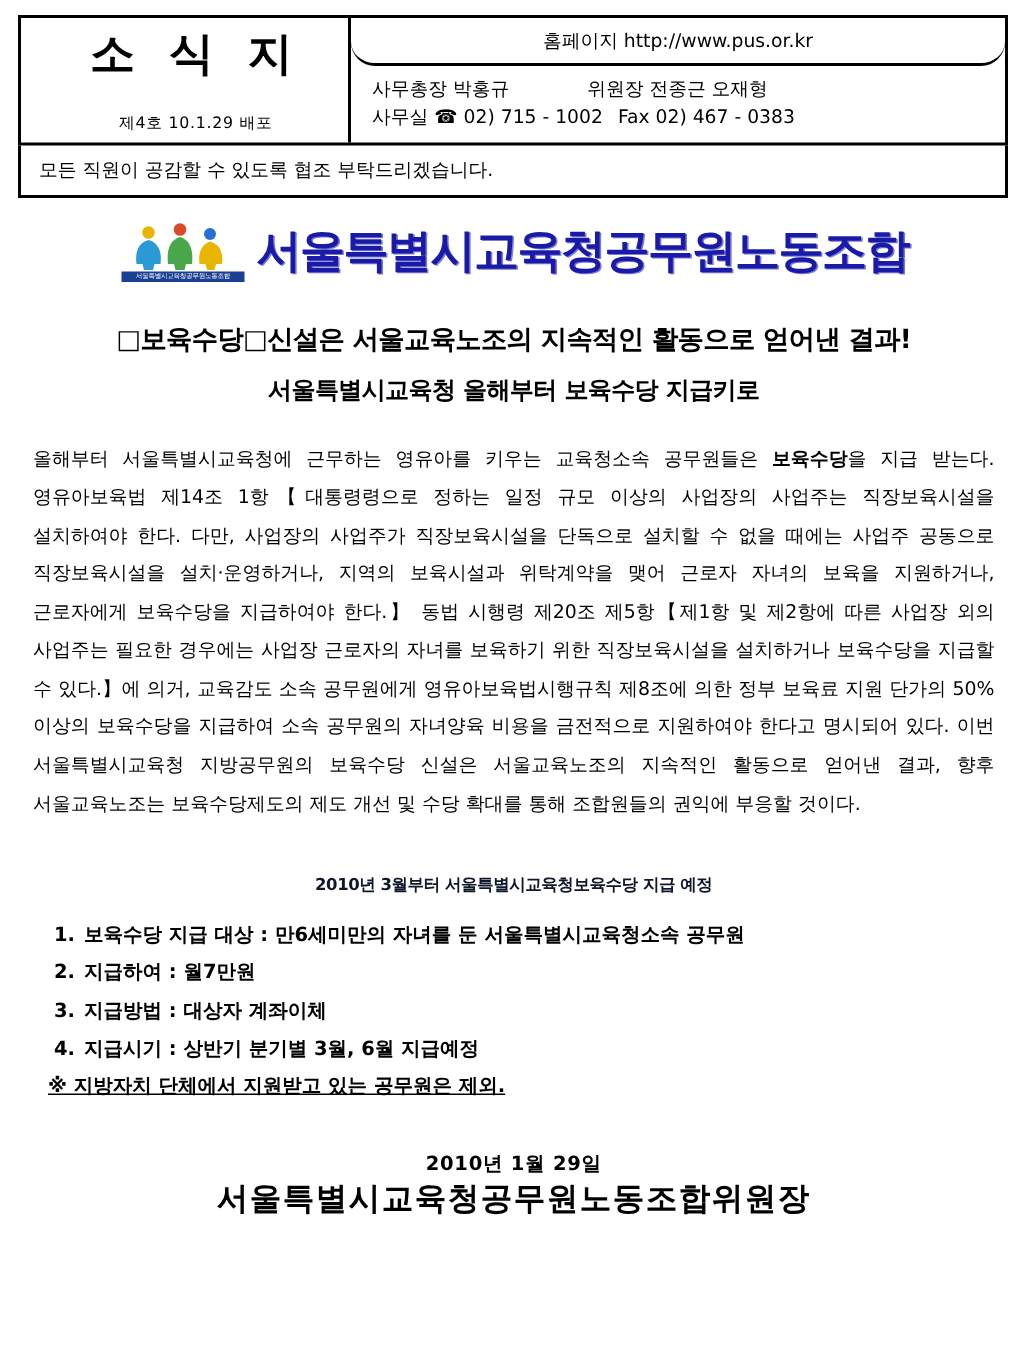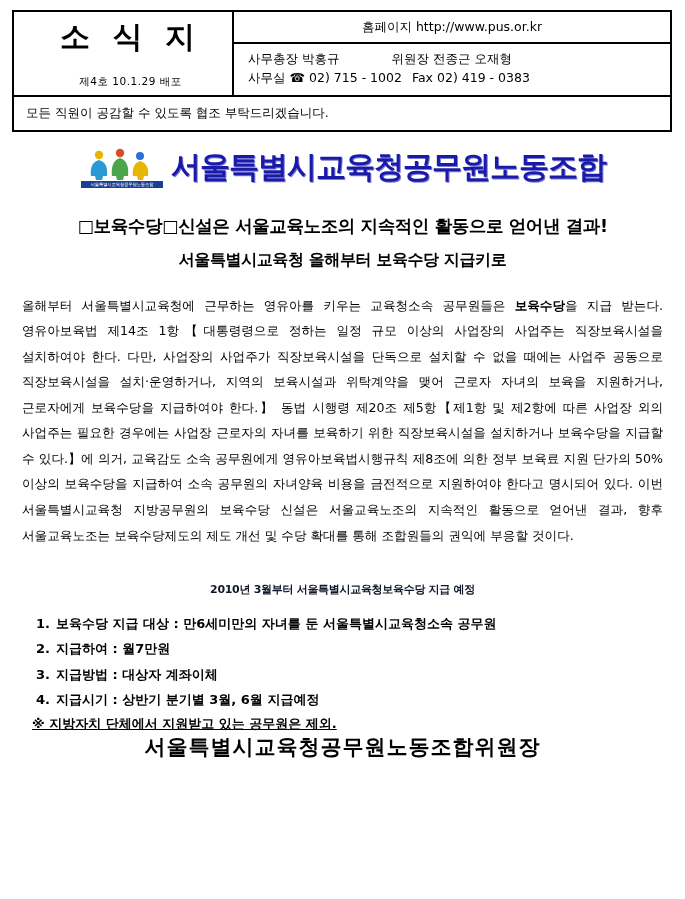--- a/index.html
+++ b/index.html
@@ -51,20 +51,21 @@
   }
   .masthead-right {
     flex: 1;
     box-sizing: border-box;
   }
   .mr-row1 {
     border-bottom: 2px solid #000;
     text-align: center;
     font-size: 12.5px;
     padding: 7px 0 6px 0;
+    border-radius: 16px;
   }
   .mr-row2 {
     padding: 5px 0 5px 14px;
     font-size: 12.5px;
     line-height: 1.55;
   }
   .mr-row2 .seg {
     display: inline-block;
   }
   .mr-row2 .seg2 {
@@ -218,21 +219,21 @@
       <div class="mr-row2">
         <div>
           <span class="seg">사무총장 박홍규</span>
           <span class="seg seg2">위원장 전종근 오재형</span>
         </div>
         <div>
           <span class="seg">사무실</span>
           <span class="seg">☎</span>
           <span class="seg">02) 715 - 1002</span>
           <span class="seg seg4">Fax</span>
-          <span class="seg">02) 419 - 0383</span>
+          <span class="seg">02) 467 - 0383</span>
         </div>
       </div>
     </div>
   </div>
 
   <div class="notice-bar">모든 직원이 공감할 수 있도록 협조 부탁드리겠습니다.</div>
 
   
   <div class="banner">
     <div class="banner-logo">
@@ -264,15 +265,16 @@
 
   <ol class="items">
     <li><span class="num">1.</span><span>보육수당 지급 대상 : 만6세미만의 자녀를 둔 서울특별시교육청소속 공무원</span></li>
     <li><span class="num">2.</span><span>지급하여 : 월7만원</span></li>
     <li><span class="num">3.</span><span>지급방법 : 대상자 계좌이체</span></li>
     <li><span class="num">4.</span><span>지급시기 : 상반기 분기별 3월, 6월 지급예정</span></li>
   </ol>
   <div class="note">※ 지방자치 단체에서 지원받고 있는 공무원은 제외.</div>
 
   
+  <div class="date-line">2010년 1월 29일</div>
   <div class="signature">서울특별시교육청공무원노동조합위원장</div>
 
 </div>
 
 </body></html>

